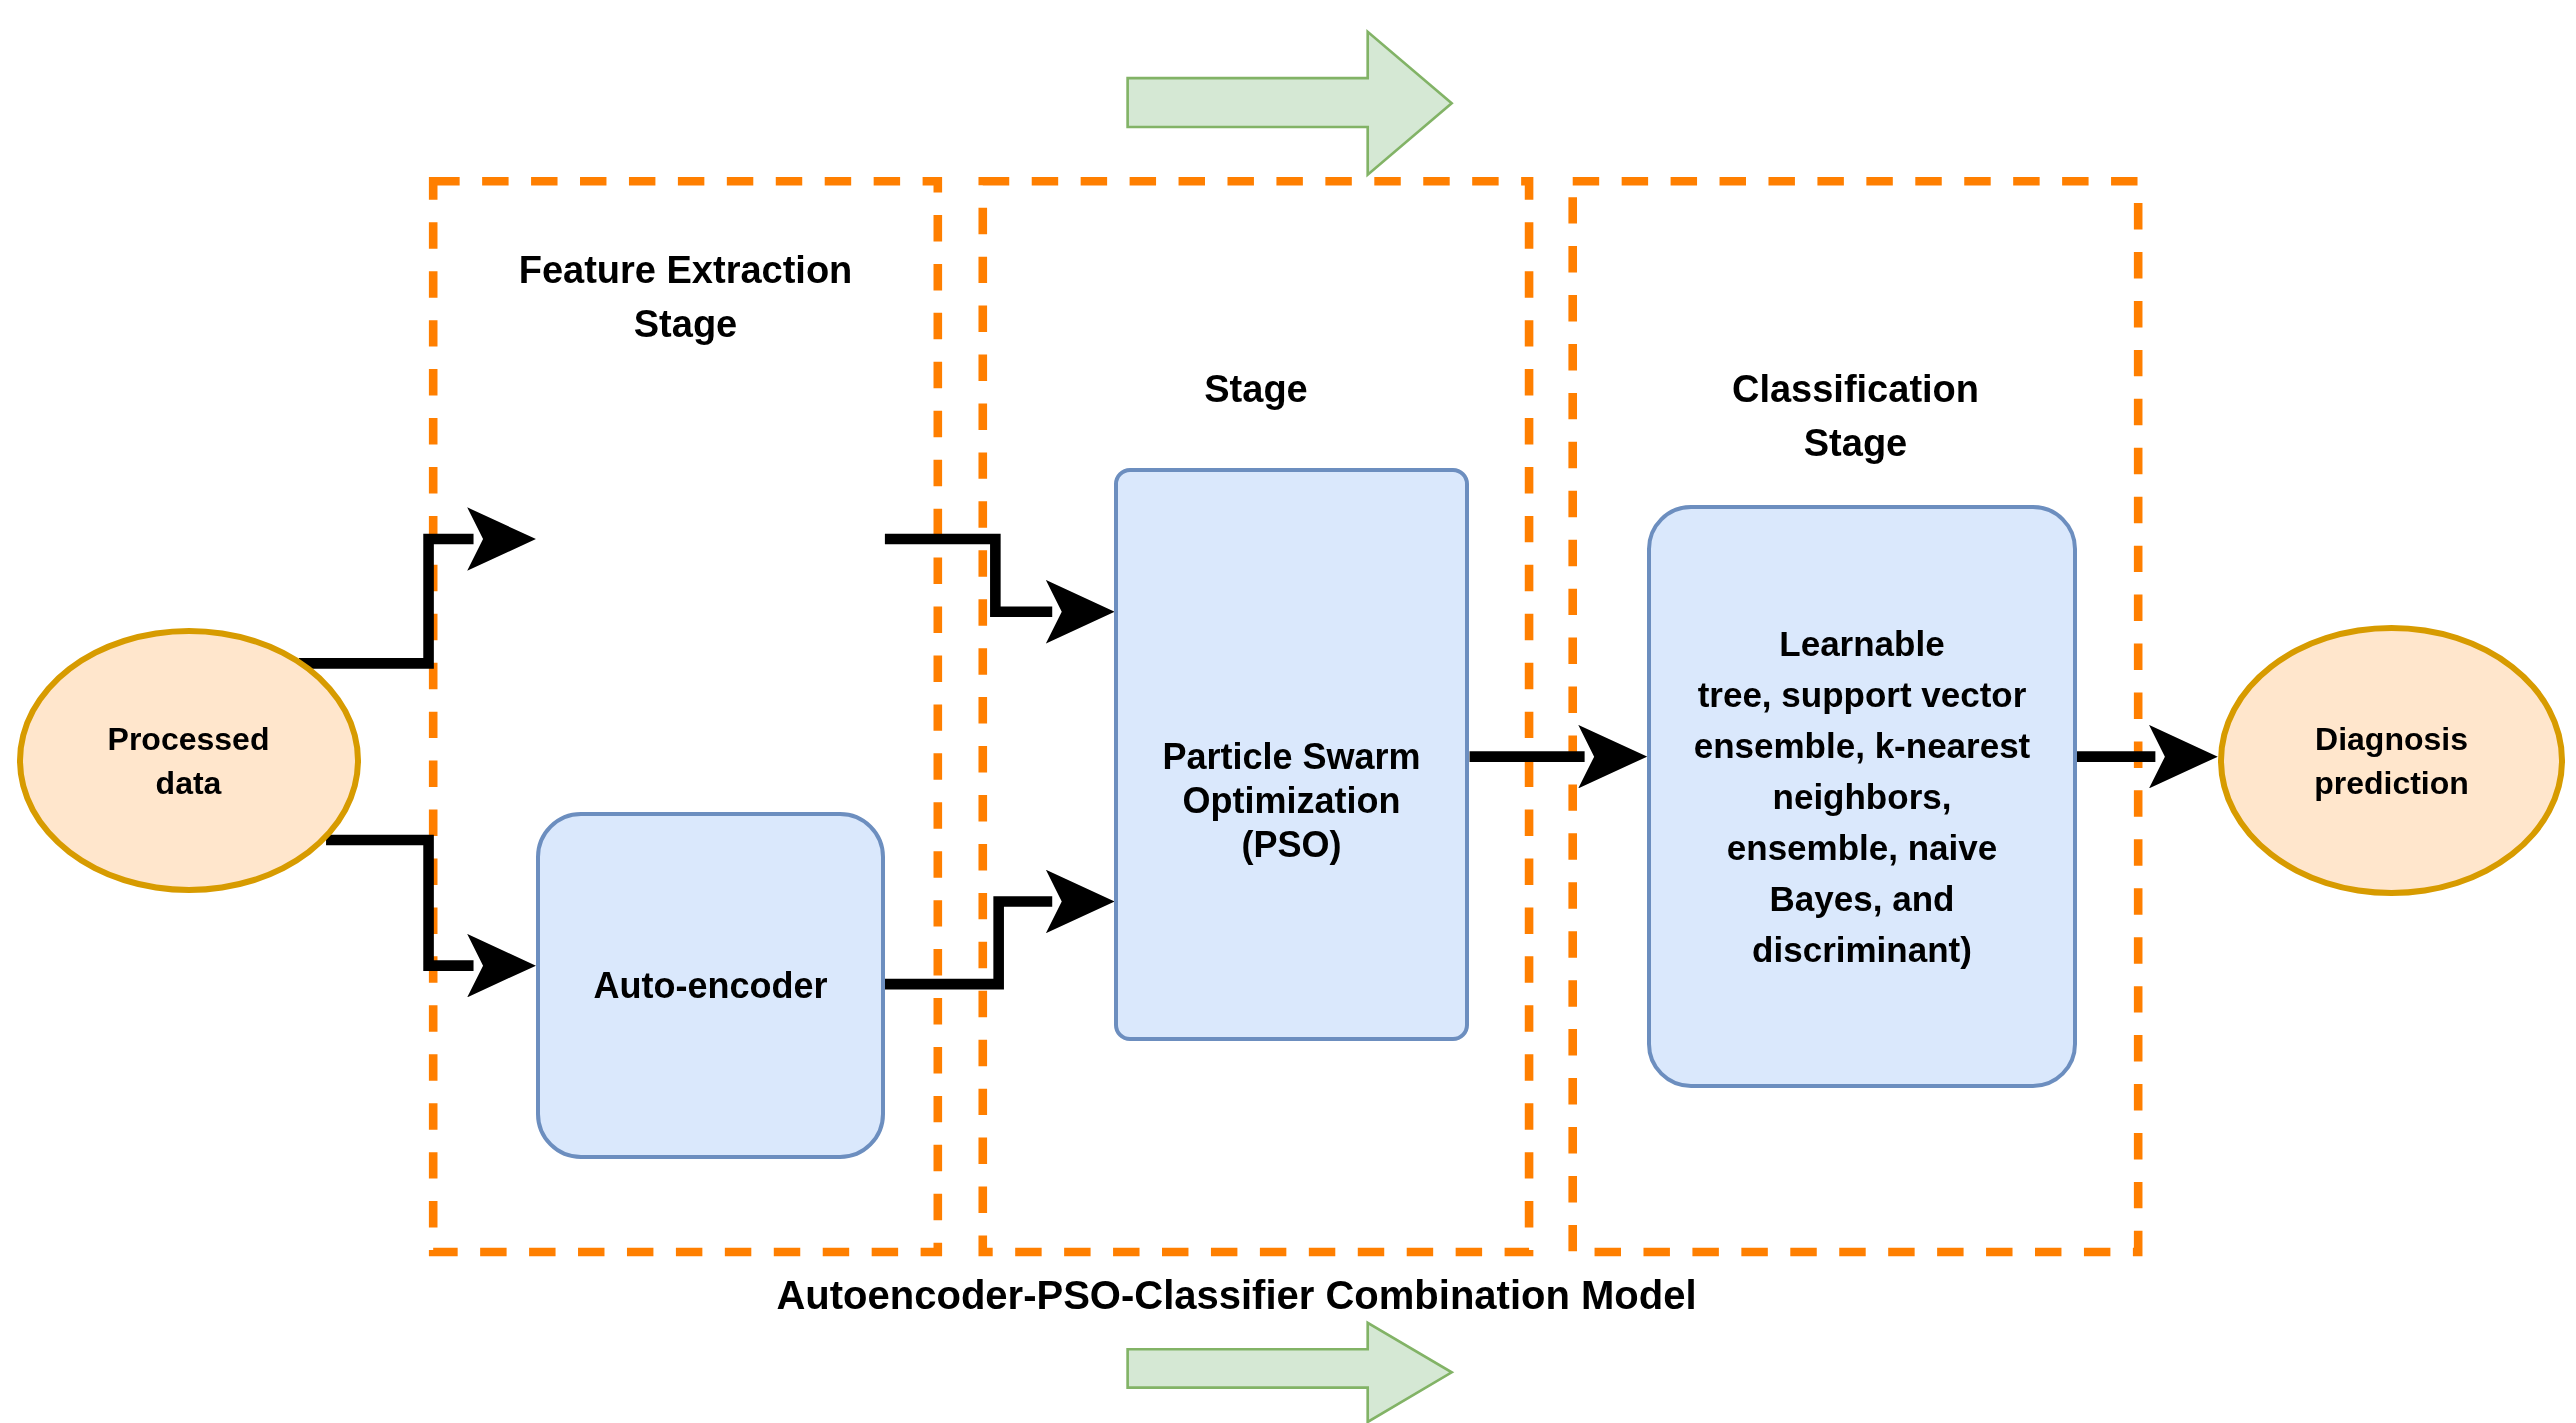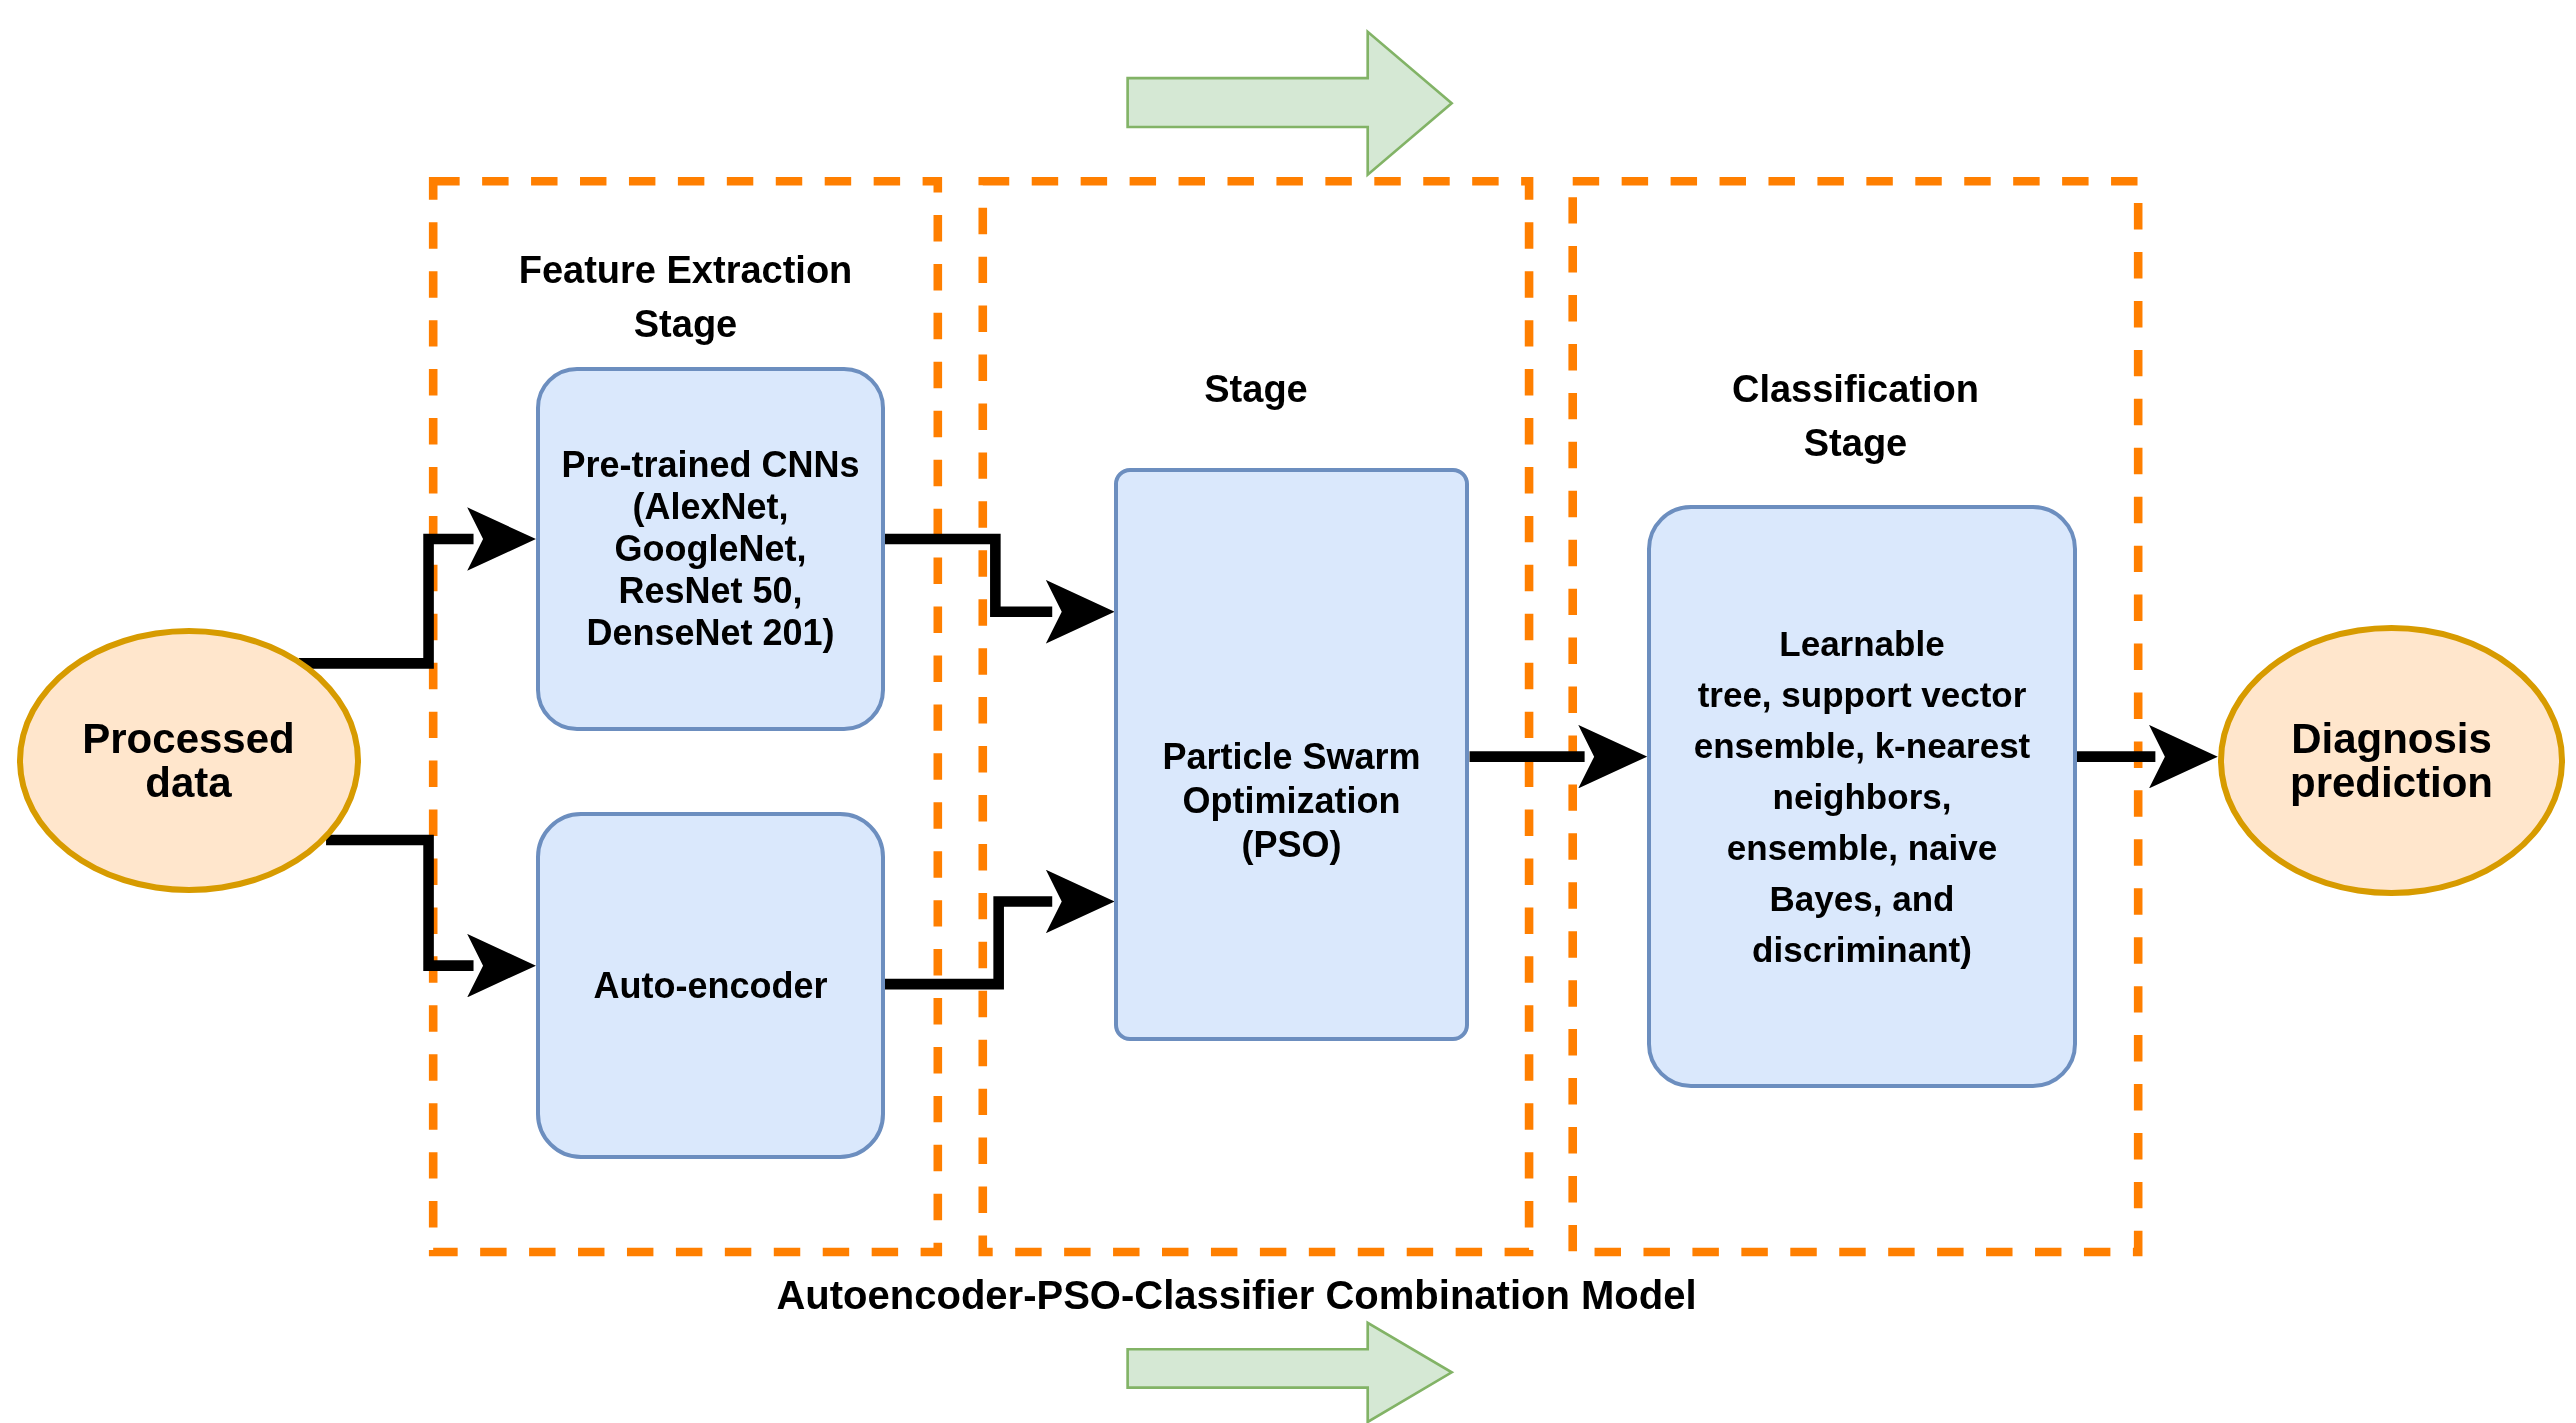--- a/index.html
+++ b/index.html
@@ -29,21 +29,21 @@
     background:var(--node-fill,#dae8fc);
     border:4.6px solid var(--node-stroke,#6c8ebf);
     display:flex;flex-direction:column;justify-content:center;align-items:center;
     text-align:center;font-weight:700;font-size:36px;line-height:42px;
   }
   .terminal{
     background:var(--terminal-fill,#ffe6cc);
     border:6px solid var(--terminal-stroke,#d79b00);
     border-radius:50%;
     display:flex;flex-direction:column;justify-content:center;align-items:center;
-    text-align:center;font-weight:700;font-size:42px;line-height:44px;
+    text-align:center;font-weight:700;font-size:32px;line-height:44px;
   }
   .line{white-space:nowrap;}
 </style>
 </head>
 <body>
 
 <div id="canvas">
 
   <svg id="connector-layer" viewBox="0 0 3895 2153" xmlns="http://www.w3.org/2000/svg">
     <defs>
@@ -74,27 +74,20 @@
     <div class="line">Stage</div>
   </div>
   <div class="abs stage-title" style="left:983px;top:362px;width:546px;">
     <div class="line">Stage</div>
   </div>
   <div class="abs stage-title" style="left:1573px;top:362px;width:565px;">
     <div class="line">Classification</div>
     <div class="line">Stage</div>
   </div>
 
-  <div class="abs bluebox" style="left:536px;top:367px;width:349px;height:364px;border-radius:41px;">
-    <div class="line">Pre-trained CNNs</div>
-    <div class="line">(AlexNet,</div>
-    <div class="line">GoogleNet,</div>
-    <div class="line">ResNet 50,</div>
-    <div class="line">DenseNet 201)</div>
-  </div>
 
   <div class="abs bluebox" style="left:536px;top:812px;width:349px;height:347px;border-radius:45px;">
     <div class="line">Auto-encoder</div>
   </div>
 
   <div class="abs bluebox" style="left:1114px;top:468px;width:355px;height:573px;border-radius:16px;padding-top:93px;font-size:36px;line-height:44px;">
     <div class="line">Particle Swarm</div>
     <div class="line">Optimization</div>
     <div class="line">(PSO)</div>
   </div>

